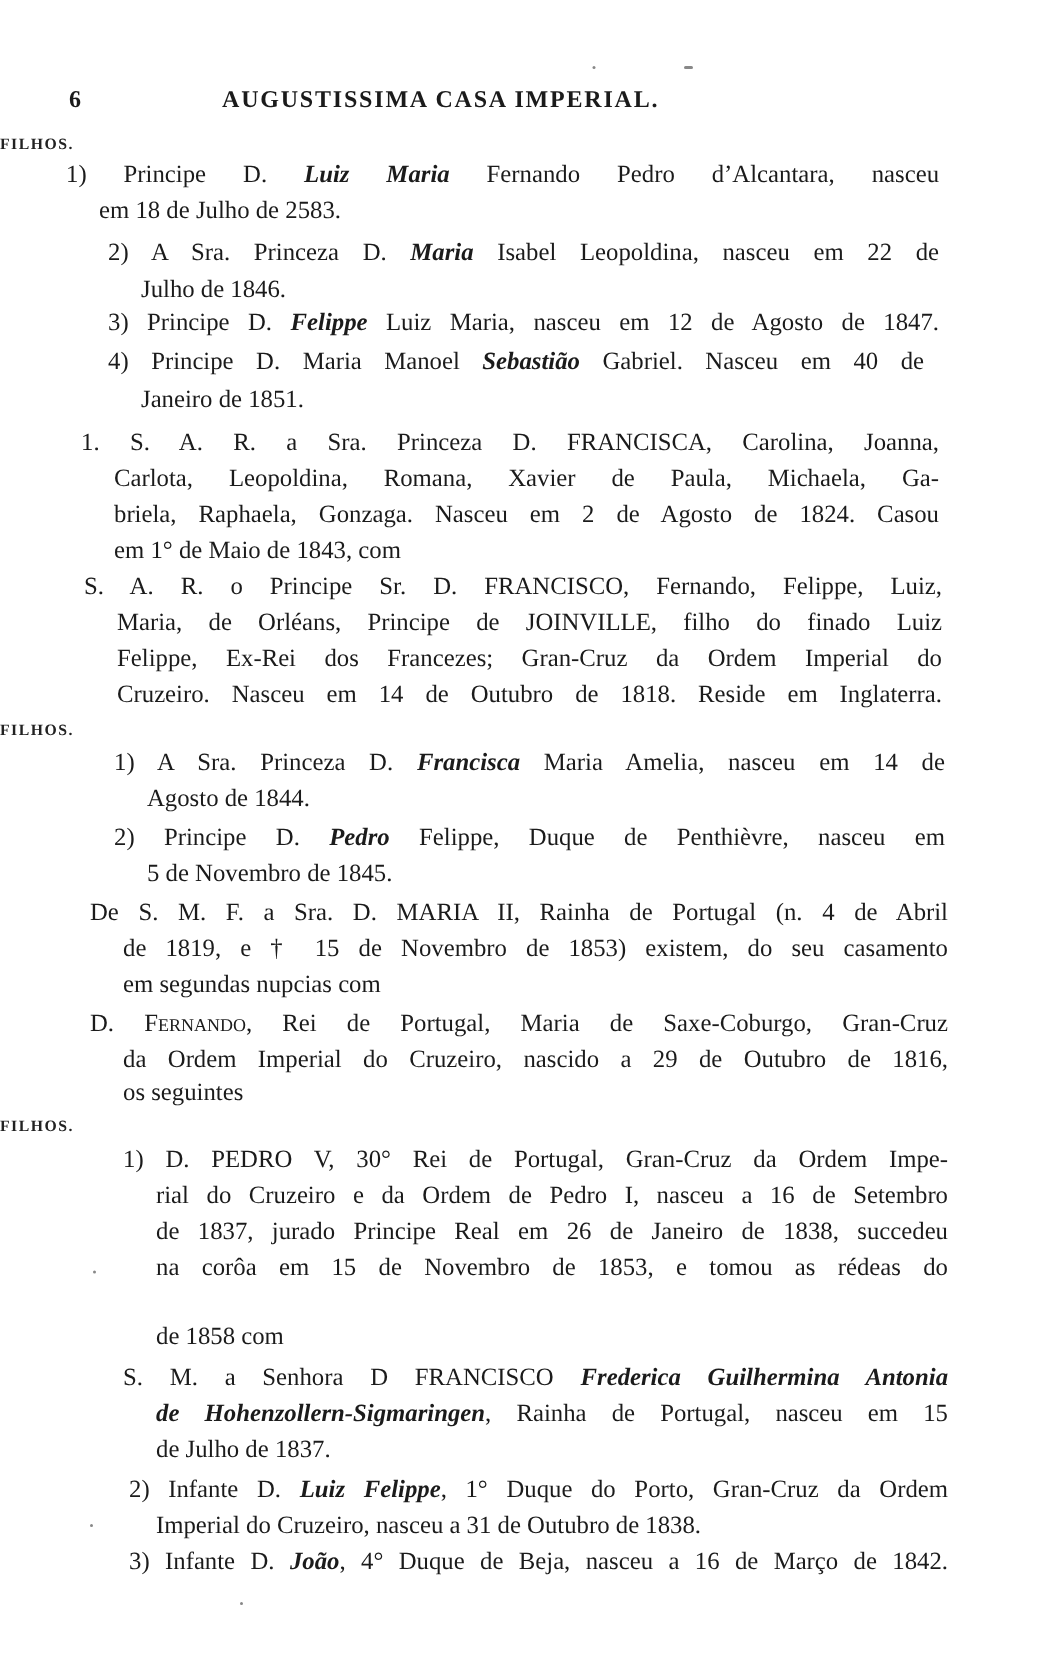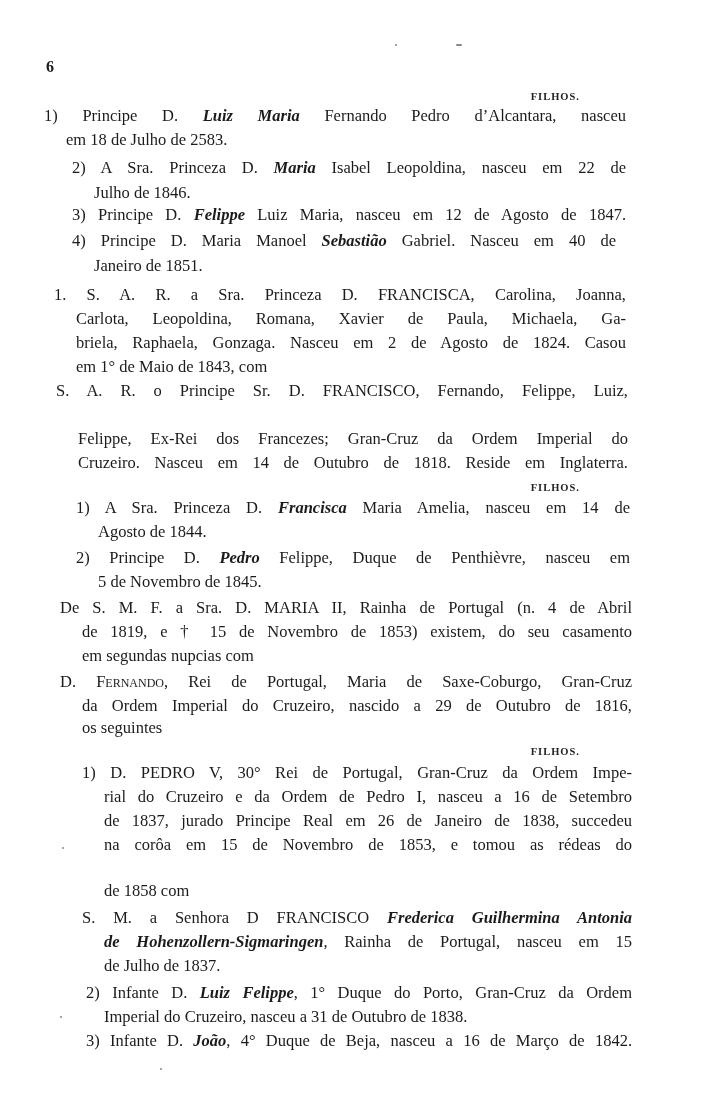--- a/index.html
+++ b/index.html
@@ -9,38 +9,39 @@
       color: #1b1b1b;
     }
     .page { position: absolute; left: 0; top: 0; width: 704px; height: 1120px; }
     .header {
       position: absolute; top: 58px; left: 46px; width: 600px; height: 24px;
       font-weight: bold; font-size: 16px; letter-spacing: 1.2px;
     }
     .header .num { position: absolute; left: 0; top: 0; }
     .header .title { position: absolute; left: 102px; top: 0; }
     .filhos {
-      position: absolute; left: 0; width: 580px; text-align: right;
+      position: absolute; left: 0; width: 580px; text-align: left;
       font-size: 10.5px; letter-spacing: 1px; font-weight: bold; color: #222;
     }
     .line {
       position: absolute; font-size: 16.5px; line-height: 24px; white-space: nowrap;
     }
     .it { font-style: italic; font-weight: bold; }
     .sc { font-variant: small-caps; }
     .j { text-align: justify; text-align-last: justify; }
     .speck { position: absolute; width: 2px; height: 2px; background: #888; border-radius: 1px; }
   </style>
 </head>
 <body>
 
 <div class="page">
 
   <div class="header">
     <span class="num">6</span>
+    <span class="title">AUGUSTISSIMA CASA IMPERIAL.</span>
   </div>
 
   <div class="filhos" style="top:91px">FILHOS.</div>
 
   <div class="line j" style="left:44px; width:582px; top:104px">
     <span>1)</span>
     <span>Principe D. </span><span class="it">Luiz Maria</span><span> Fernando Pedro d’Alcantara, nasceu</span>
   </div>
   <div class="line" style="left:66px; top:128px">em 18 de Julho de 2583.</div>
 
@@ -60,20 +61,21 @@
     <span>Principe D. Maria Manoel </span><span class="it">Sebastião</span><span> Gabriel. Nasceu em 40 de</span>
   </div>
   <div class="line" style="left:94px; top:254px">Janeiro de 1851.</div>
 
   <div class="line j" style="left:54px; width:572px; top:283px">1. S. A. R. a Sra. Princeza D. FRANCISCA, Carolina, Joanna,</div>
   <div class="line j" style="left:76px; width:550px; top:307px">Carlota, Leopoldina, Romana, Xavier de Paula, Michaela, Ga-</div>
   <div class="line j" style="left:76px; width:550px; top:331px">briela, Raphaela, Gonzaga. Nasceu em 2 de Agosto de 1824. Casou</div>
   <div class="line" style="left:76px; top:355px">em 1° de Maio de 1843, com</div>
 
   <div class="line j" style="left:56px; width:572px; top:379px">S. A. R. o Principe Sr. D. FRANCISCO, Fernando, Felippe, Luiz,</div>
+  <div class="line j" style="left:78px; width:550px; top:403px">Maria, de Orléans, Principe de JOINVILLE, filho do finado Luiz</div>
   <div class="line j" style="left:78px; width:550px; top:427px">Felippe, Ex-Rei dos Francezes; Gran-Cruz da Ordem Imperial do</div>
   <div class="line j" style="left:78px; width:550px; top:451px">Cruzeiro. Nasceu em 14 de Outubro de 1818. Reside em Inglaterra.</div>
 
   <div class="filhos" style="top:482px">FILHOS.</div>
   <div class="line j" style="left:76px; width:554px; top:496px">
     <span>1)</span>
     <span>A Sra. Princeza D. </span><span class="it">Francisca</span><span> Maria Amelia, nasceu em 14 de</span>
   </div>
   <div class="line" style="left:98px; top:520px">Agosto de 1844.</div>
 

